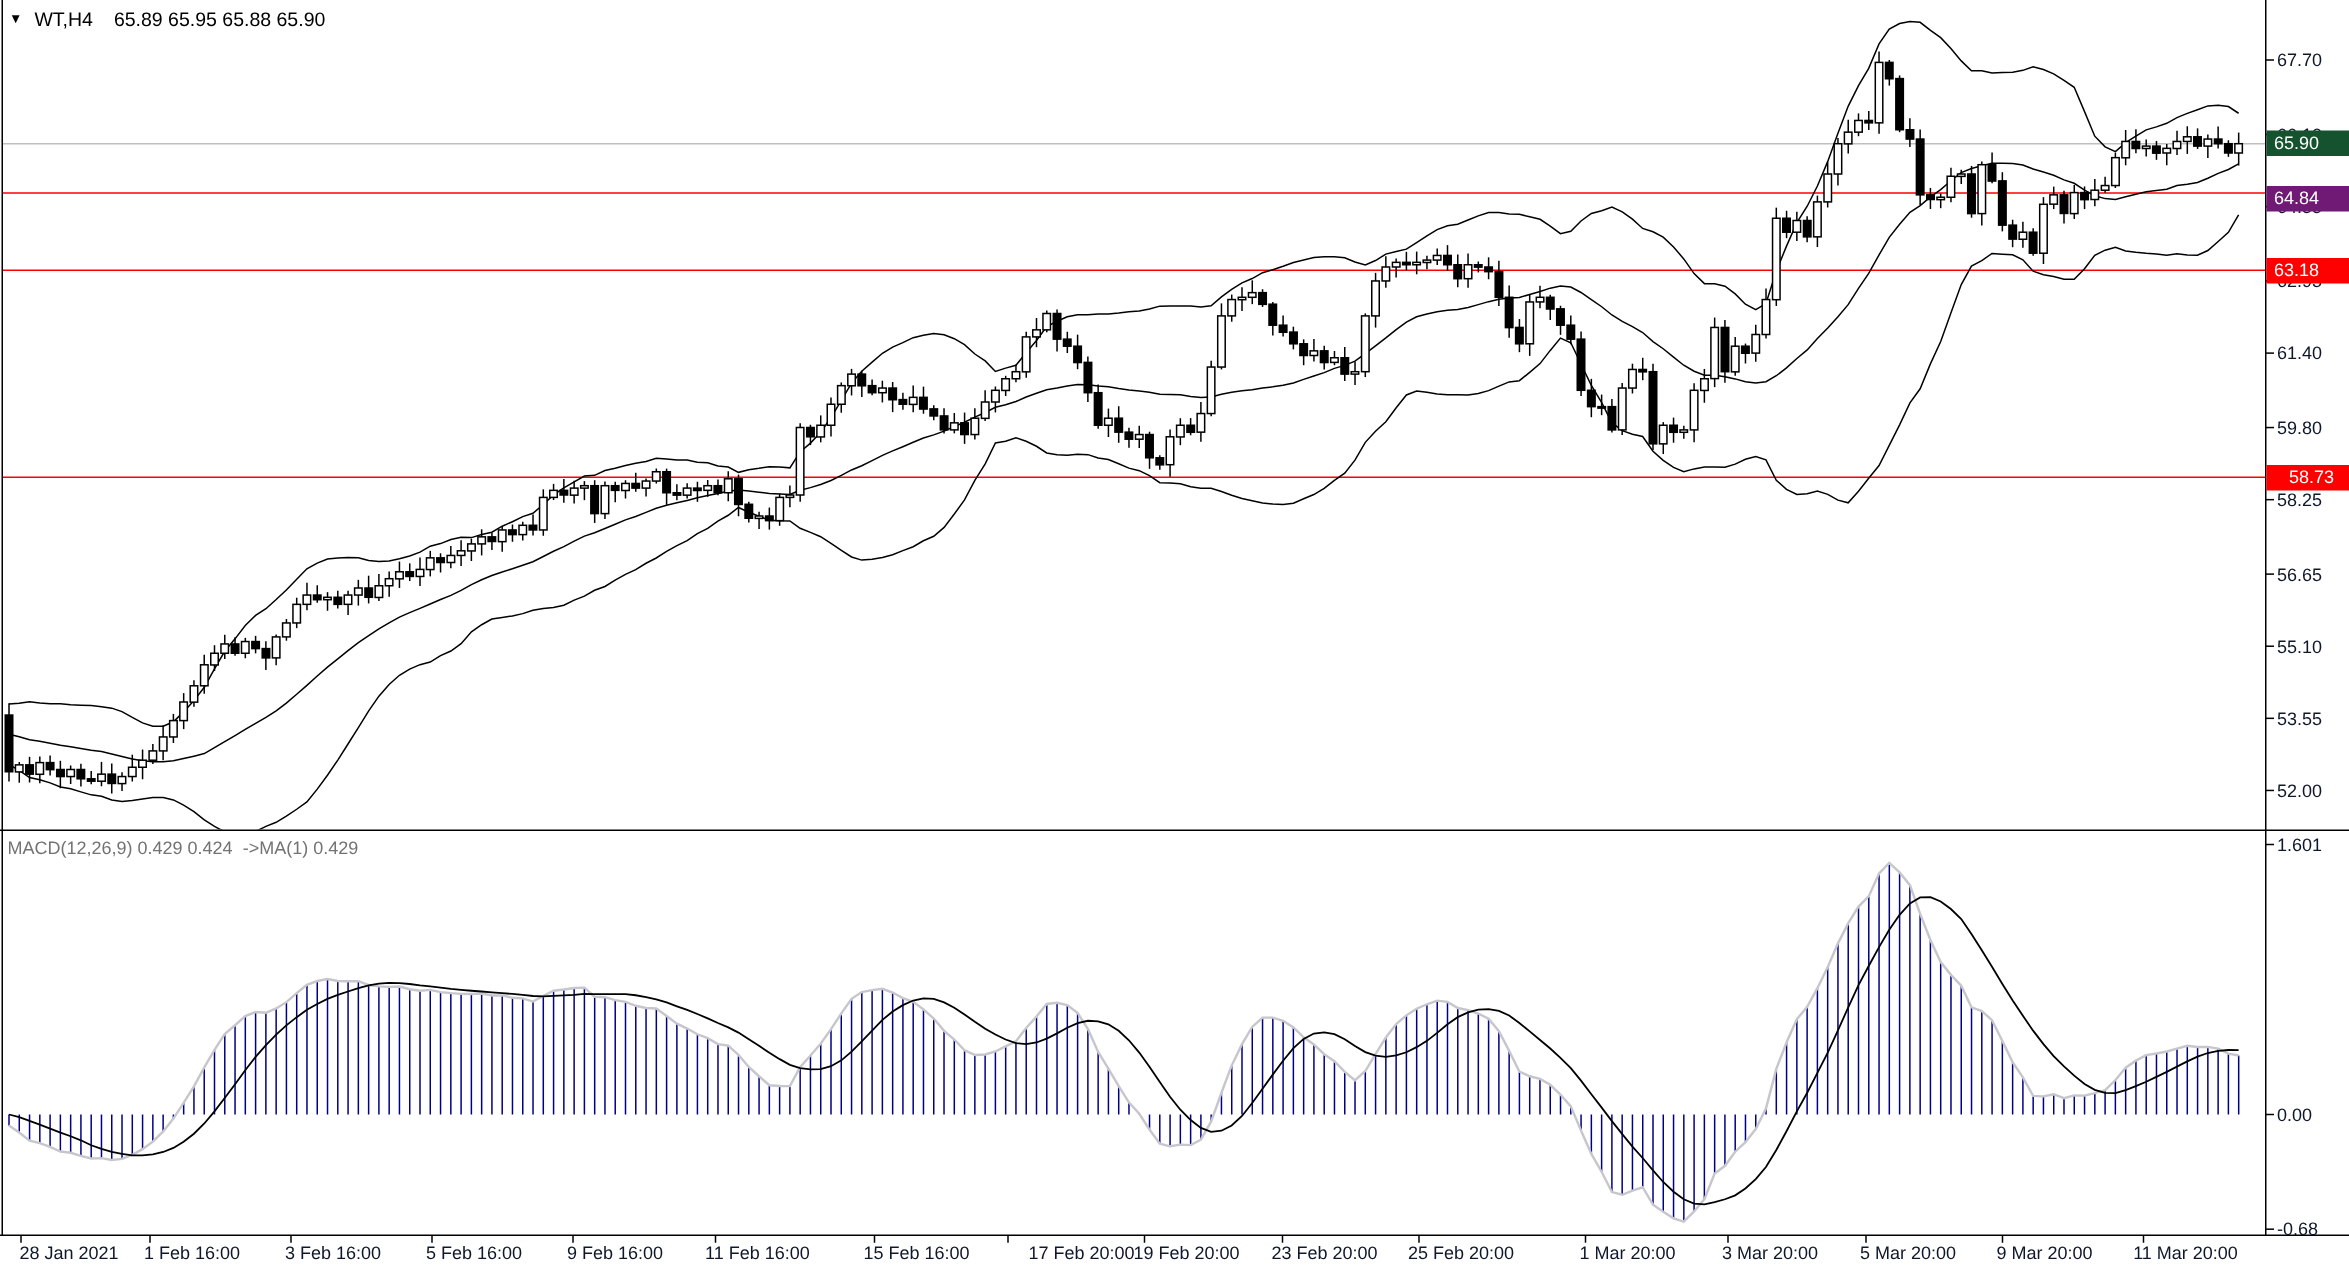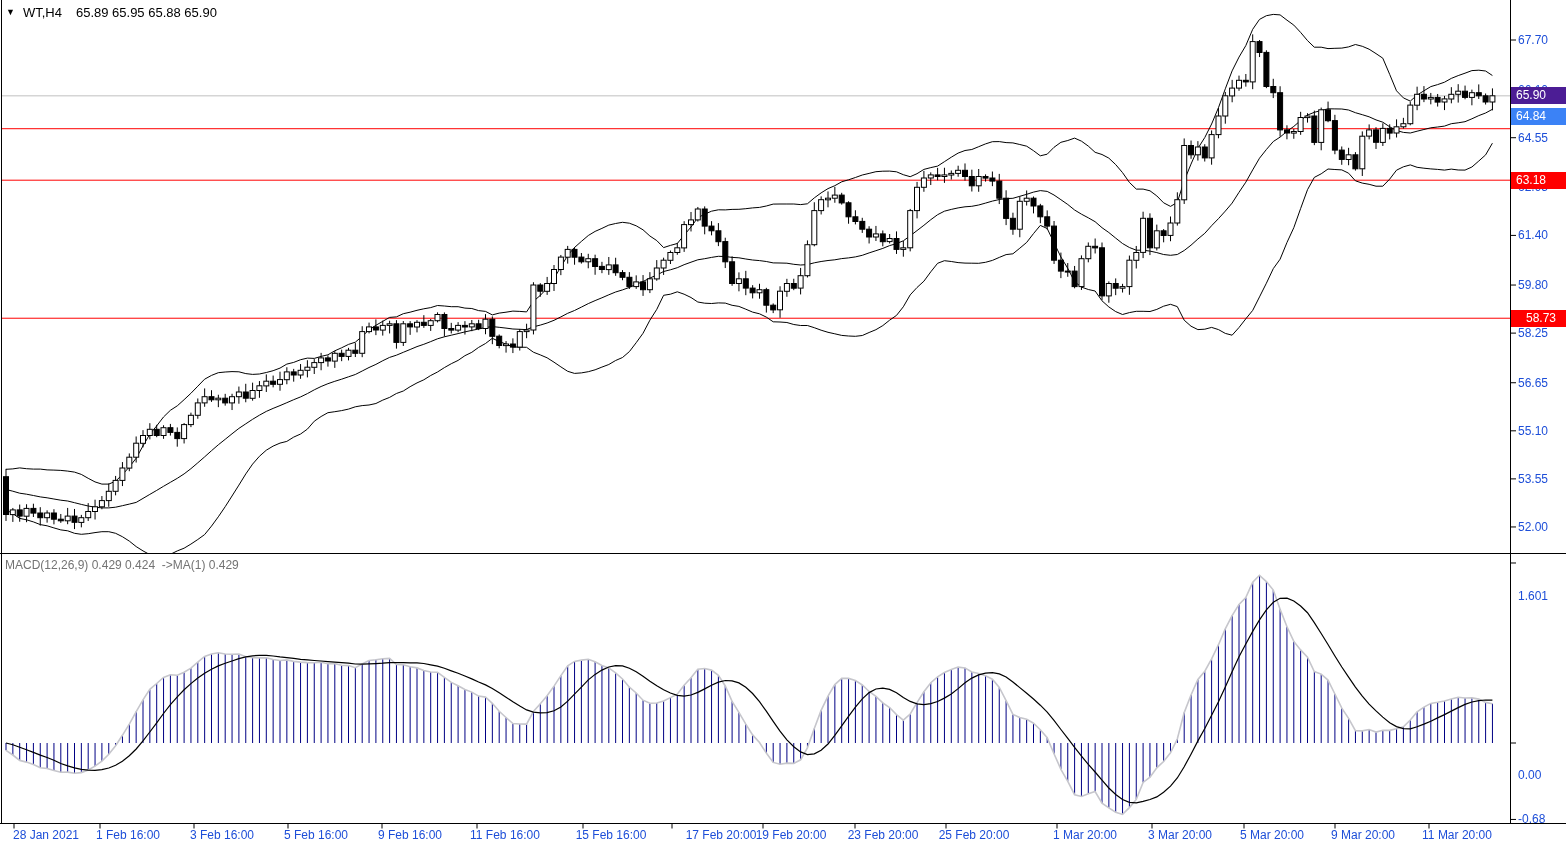--- a/index.html
+++ b/index.html
@@ -4,21 +4,21 @@
 <style>
   html,body{margin:0;padding:0;background:#fff;}
   #app{position:relative;width:1566px;height:850px;background:#ffffff;
        font-family:"Liberation Sans",sans-serif;overflow:hidden;}
   #chart-svg{position:absolute;left:0;top:0;}
   .title{position:absolute;top:5px;left:6px;font-size:13px;color:#000;
          display:flex;align-items:center;white-space:pre;}
   .tri{font-size:9px;margin-right:8px;line-height:1;}
   .sym{margin-right:14px;}
   .macd-label{position:absolute;top:558px;left:5px;font-size:12px;color:#737373;white-space:pre;}
-  .axis-label{position:absolute;font-size:12px;color:#1d4ed8;white-space:nowrap;line-height:14px;}
+  .axis-label{position:absolute;font-size:12px;color:#0f172a;white-space:nowrap;line-height:14px;}
   .price-label{left:1518px;}
   .time-label{transform:translateX(-50%);top:828px;}
   .badge{position:absolute;left:1511px;width:55px;height:17px;line-height:17px;
          font-size:12px;color:#fff;padding-left:5px;box-sizing:border-box;white-space:nowrap;}
 </style>
 </head>
 <body>
 
 <div id="app">
   <svg id="chart-svg" width="1566" height="850">
@@ -754,22 +754,22 @@
       <div class="axis-label price-label" style="top: 180.331px;">62.95</div>
       <div class="axis-label price-label" style="top: 228.407px;">61.40</div>
       <div class="axis-label price-label" style="top: 278.034px;">59.80</div>
       <div class="axis-label price-label" style="top: 326.111px;">58.25</div>
       <div class="axis-label price-label" style="top: 375.738px;">56.65</div>
       <div class="axis-label price-label" style="top: 423.814px;">55.10</div>
       <div class="axis-label price-label" style="top: 471.891px;">53.55</div>
       <div class="axis-label price-label" style="top: 519.967px;">52.00</div>
     </div>
   <div id="macd-axis-labels">
-      <div class="axis-label price-label" style="top: 556px; margin-top: 33px;">1.601</div>
-      <div class="axis-label price-label" style="top: 736px; margin-top: 32px;">0.00</div>
+      <div class="axis-label price-label" style="top: 556px;">1.601</div>
+      <div class="axis-label price-label" style="top: 736px;">0.00</div>
       <div class="axis-label price-label" style="top: 812.452px;">-0.68</div>
     </div>
   <div id="time-labels">
       <div class="axis-label time-label" style="left: 46px;">28 Jan 2021</div>
       <div class="axis-label time-label" style="left: 128px;">1 Feb 16:00</div>
       <div class="axis-label time-label" style="left: 222px; text-align: right;">3 Feb 16:00</div>
       <div class="axis-label time-label" style="left: 316px;">5 Feb 16:00</div>
       <div class="axis-label time-label" style="left: 410px;">9 Feb 16:00</div>
       <div class="axis-label time-label" style="left: 505px;">11 Feb 16:00</div>
       <div class="axis-label time-label" style="left: 611px;">15 Feb 16:00</div>
@@ -777,18 +777,18 @@
       <div class="axis-label time-label" style="left: 791px;">19 Feb 20:00</div>
       <div class="axis-label time-label" style="left: 883px;">23 Feb 20:00</div>
       <div class="axis-label time-label" style="left: 974px;">25 Feb 20:00</div>
       <div class="axis-label time-label" style="left: 1085px;">1 Mar 20:00</div>
       <div class="axis-label time-label" style="left: 1180px;">3 Mar 20:00</div>
       <div class="axis-label time-label" style="left: 1272px;">5 Mar 20:00</div>
       <div class="axis-label time-label" style="left: 1363px;">9 Mar 20:00</div>
       <div class="axis-label time-label" style="left: 1457px;">11 Mar 20:00</div>
     </div>
   <div id="badges">
-      <div class="badge" style="top: 87px; background: #4c1d95;">65.90</div>
-      <div class="badge" style="top: 108px; background: #3b82f6;">64.84</div>
+      <div class="badge" style="top: 87px; background: #14532d;">65.90</div>
+      <div class="badge" style="top: 124px; background: #701a75;">64.84</div>
       <div class="badge" style="top: 172px; background: rgb(255, 0, 0);">63.18</div>
       <div class="badge" style="top: 310px; background: rgb(255, 0, 0); text-align: center;">58.73</div>
     </div>
 </div>
 
 </body></html>

